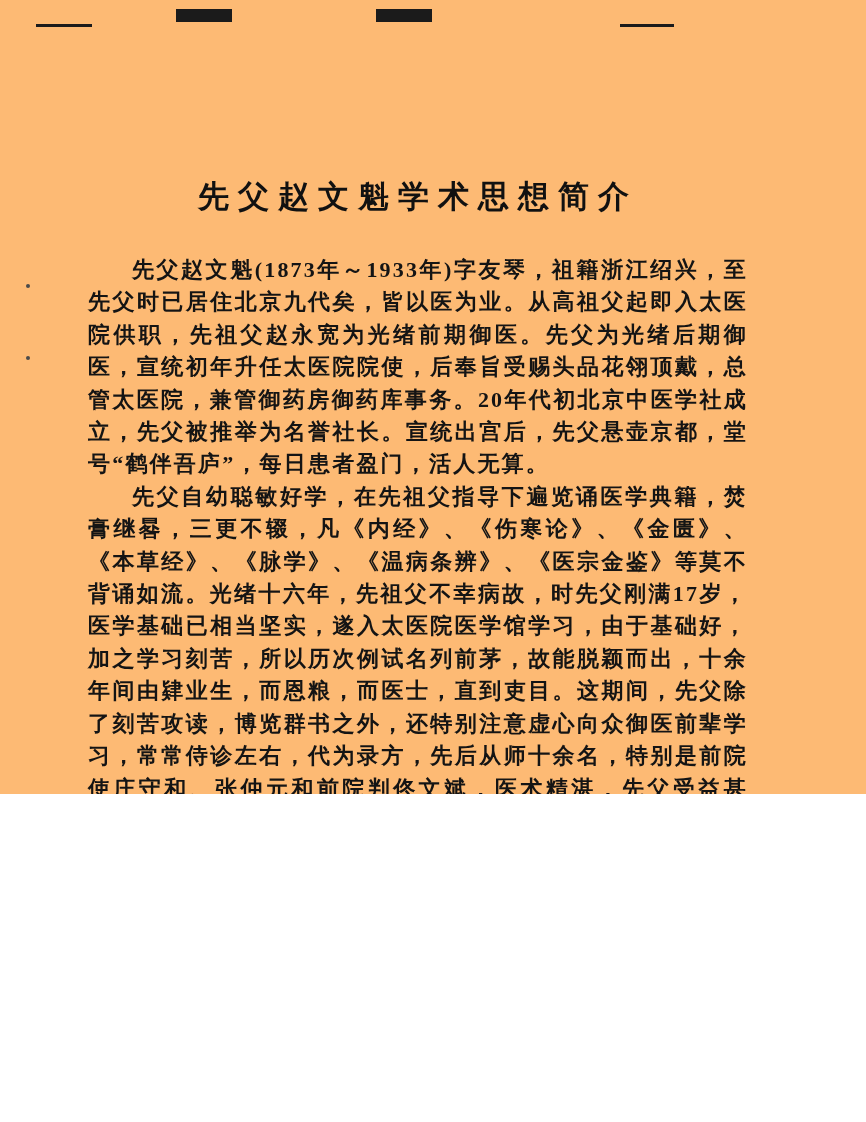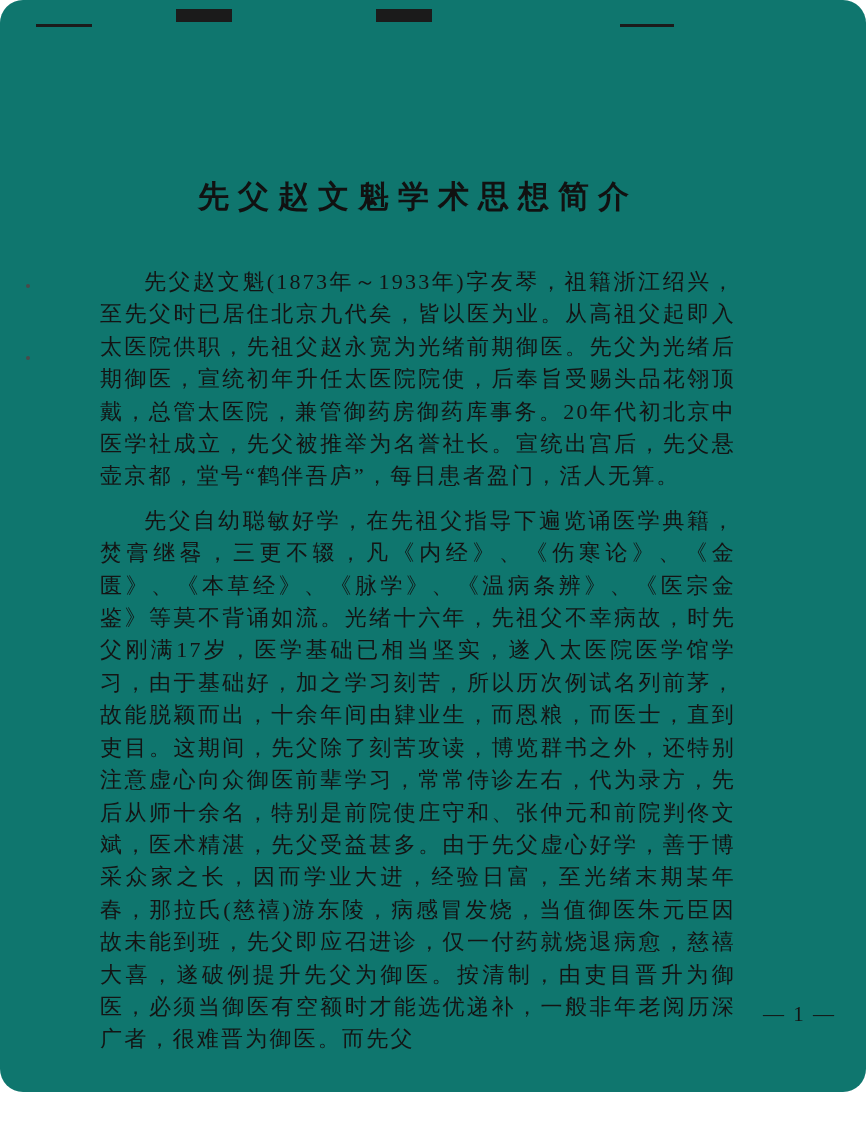--- a/index.html
+++ b/index.html
@@ -3,26 +3,25 @@
 <meta charset="utf-8">
 <style>
   html, body {
     margin: 0;
     padding: 0;
     background: #ffffff;
   }
   .page {
     position: relative;
     width: 866px;
-    height: 1092px;
-    background: #0f766e;
+    height: 794px;
+    background: #fdba74;
     overflow: hidden;
     font-family: "Liberation Serif", "DejaVu Serif", serif;
     color: #141414;
-    border-radius: 23px;
   }
   
   .mark {
     position: absolute;
     background: #1b1b1b;
   }
   .mark-line-left   { left: 36px;  top: 24px; width: 56px; height: 3px;  }
   .mark-bar-1       { left: 176px; top: 9px;  width: 56px; height: 13px; }
   .mark-bar-2       { left: 376px; top: 9px;  width: 56px; height: 13px; }
   .mark-line-right  { left: 620px; top: 24px; width: 54px; height: 3px;  }
@@ -57,23 +56,24 @@
     left: 88px;
     top: 254px;
     width: 660px;
     font-size: 22px;
     line-height: 32.4px;
     letter-spacing: 2.2px;
     text-align: justify;
     text-justify: inter-ideograph;
   }
   .body-text p {
-    margin: 12px;
+    margin: 0;
     padding: 0;
     text-indent: 2em;
+    font-weight: bold;
   }
 
   .page-number {
     position: absolute;
     right: 30px;
     top: 1002px;
     font-size: 21px;
     letter-spacing: 2px;
     color: #141414;
     white-space: nowrap;

